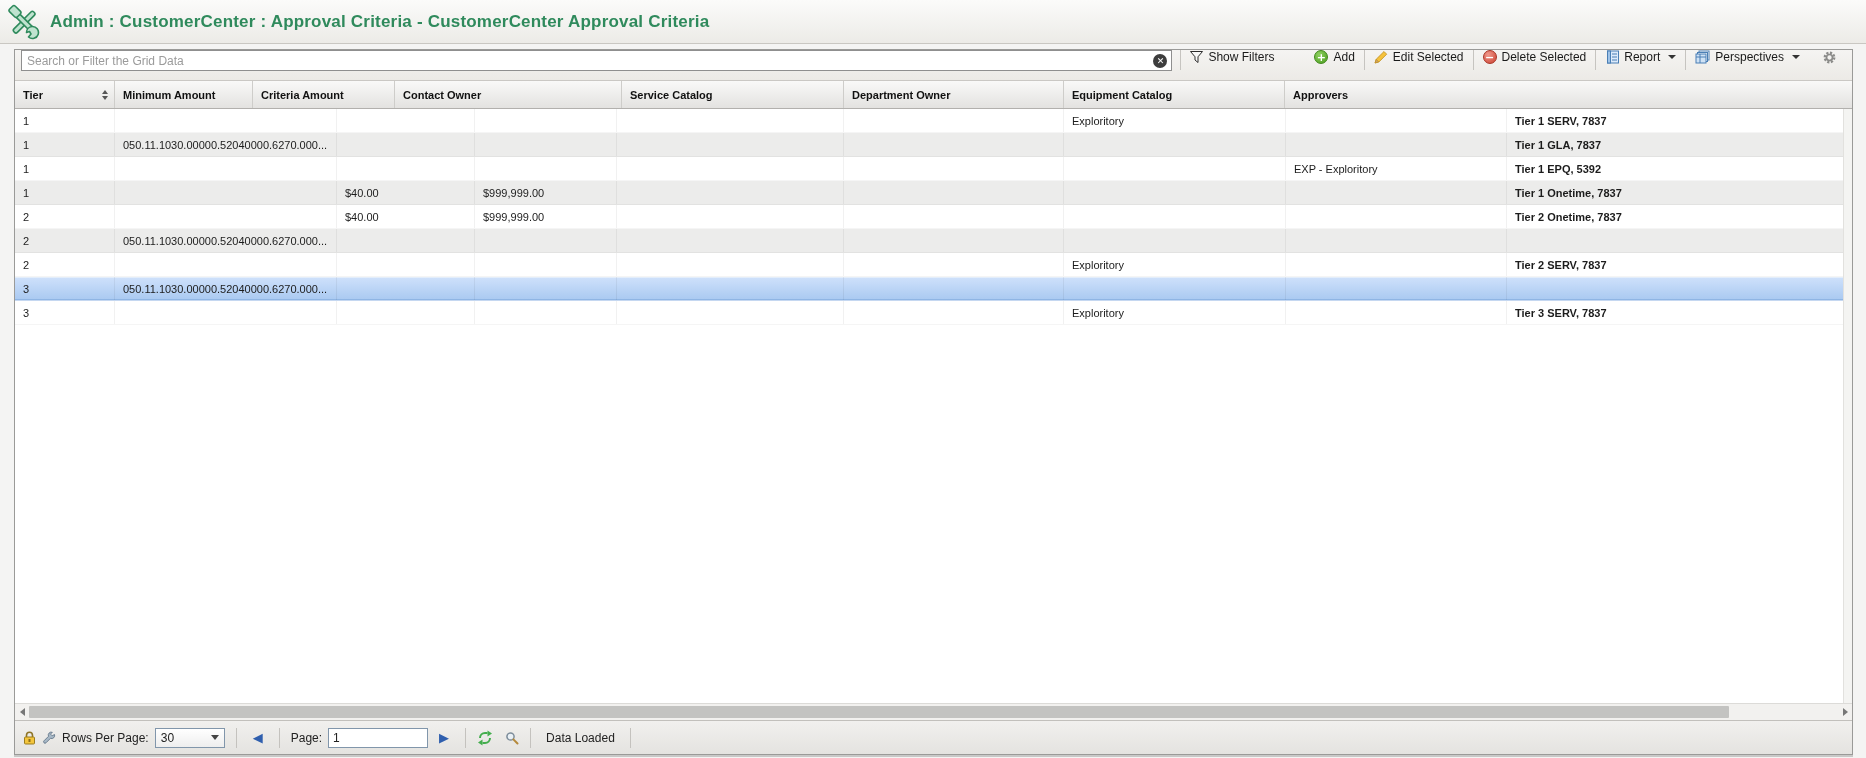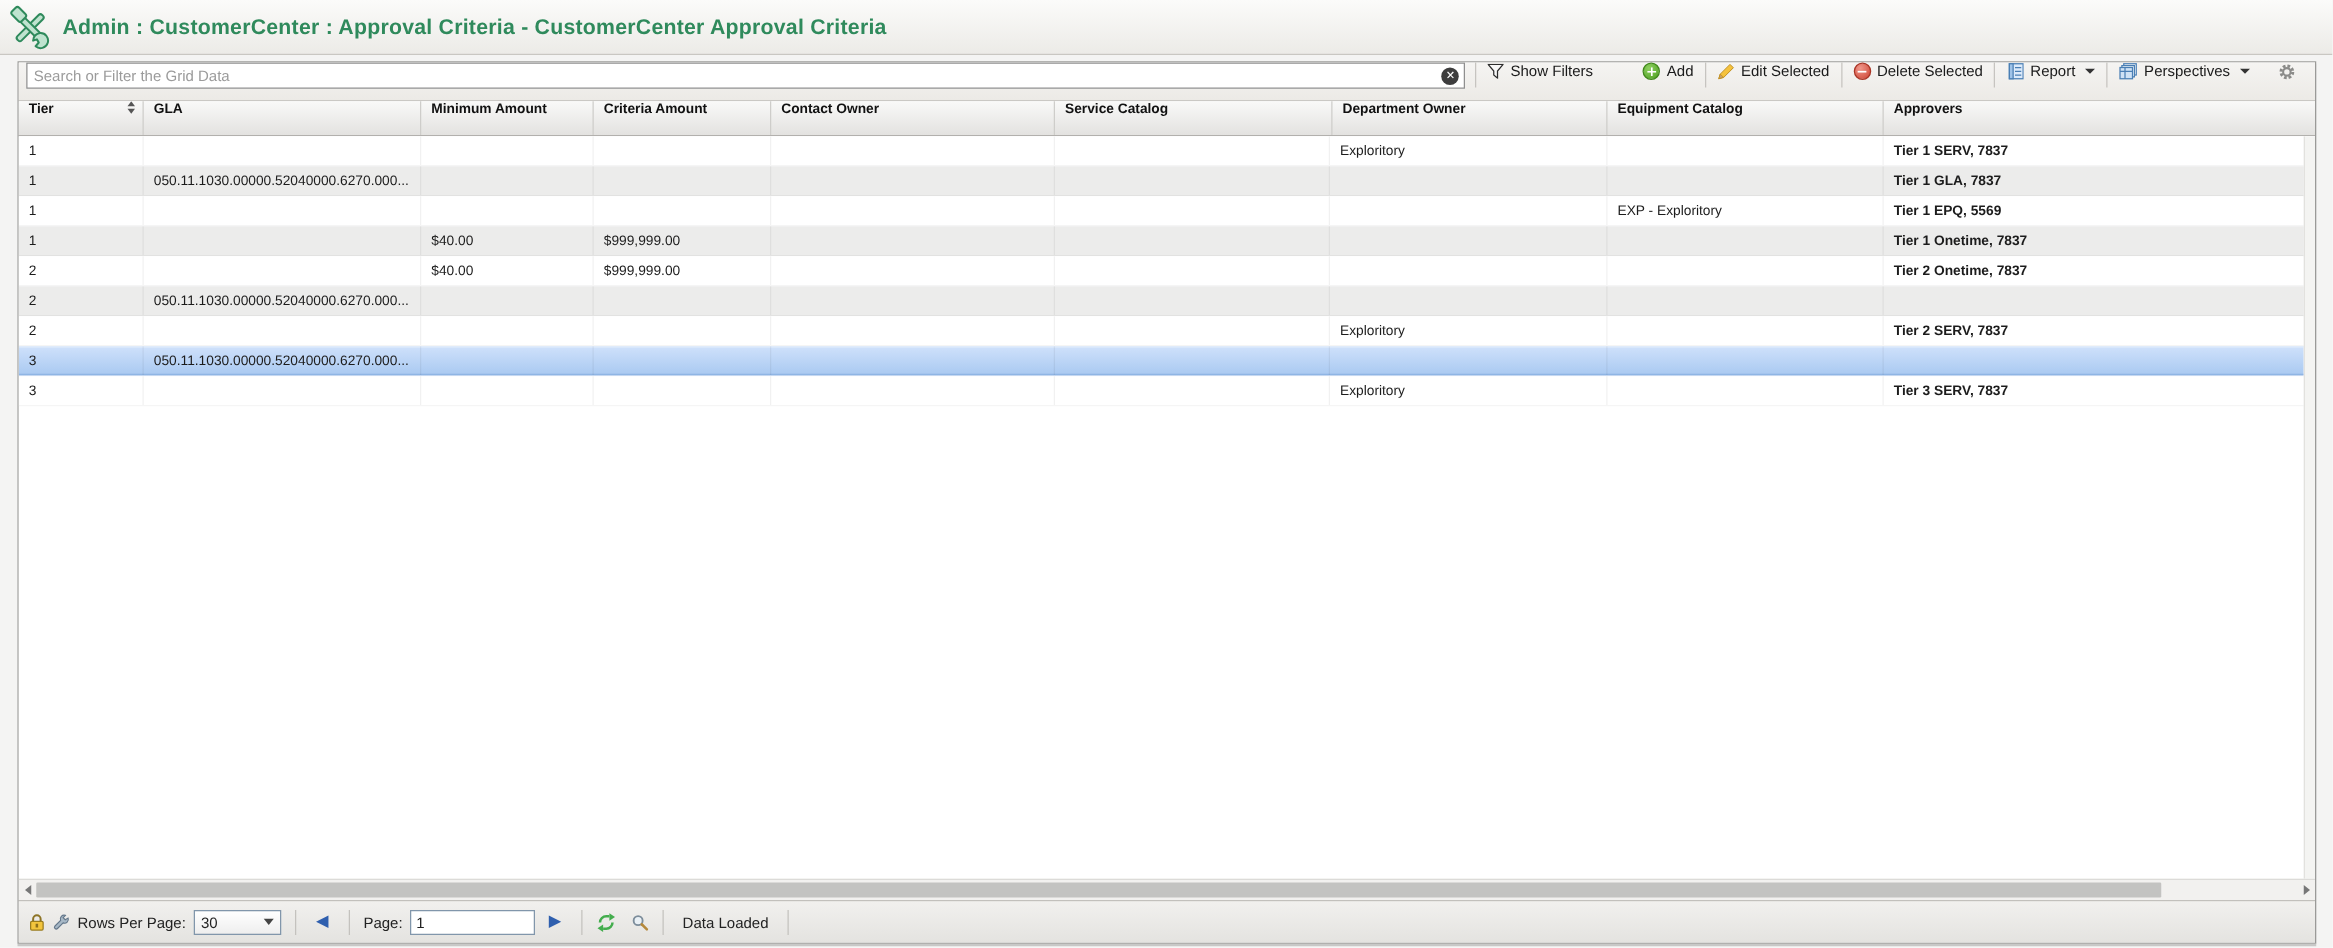--- a/index.html
+++ b/index.html
@@ -34,21 +34,21 @@
     border-top:4px solid #333; margin-left:3px; }
   .cicon { width:14px; height:14px; border-radius:50%; display:flex; align-items:center; justify-content:center;
     color:#fff; font:bold 11px/1 "DejaVu Sans",sans-serif; box-sizing:border-box; flex:none; }
   .cicon.add { background:radial-gradient(circle at 35% 30%, #8ed060, #4c9e1f); border:1px solid #3f871a; }
   .cicon.del { background:radial-gradient(circle at 35% 30%, #f0988c, #cc4130); border:1px solid #a93425; }
   .gearbtn { margin-left:8px; margin-right:2px; }
 
   
   .gridhead { flex:none; height:27px; display:flex; background:linear-gradient(#f9f9f8,#e3e2e0);
     border-bottom:1px solid #b2b0ad; }
-  .hcell { box-sizing:border-box; display:flex; justify-content:space-between;
+  .hcell { box-sizing:border-box; display:flex; align-items:center; justify-content:space-between;
     padding:0 6px 0 8px; font-weight:bold; font-size:11px; color:#111; border-right:1px solid #cecdca;
     white-space:nowrap; overflow:hidden; cursor:pointer; }
   .hcell.flex { flex:1; border-right:none; }
   .sort { display:flex; flex-direction:column; align-items:center; gap:2px; margin-left:4px; }
   .sa { width:0; height:0; border-left:3.5px solid transparent; border-right:3.5px solid transparent;
     border-bottom:4px solid #555; display:block; }
   .sd { width:0; height:0; border-left:3.5px solid transparent; border-right:3.5px solid transparent;
     border-top:4px solid #555; display:block; }
 
   .gridbodywrap { flex:1; display:flex; background:#fff; overflow:hidden; min-height:0; }
@@ -173,23 +173,20 @@
   </div>
 
   <div class="gridhead" id="ghead">
       <div class="hcell" style="width: 100px;">
         <span>Tier</span>
         <span class="sort">
           <i class="sa"></i>
           <i class="sd"></i>
         </span>
       </div>
-      <div class="hcell" style="width: 222px;">
-        <span>GLA</span>
-      </div>
       <div class="hcell" style="width: 138px;">
         <span>Minimum Amount</span>
       </div>
       <div class="hcell" style="width: 142px;">
         <span>Criteria Amount</span>
       </div>
       <div class="hcell" style="width: 227px;">
         <span>Contact Owner</span>
       </div>
       <div class="hcell" style="width: 222px;">
@@ -232,21 +229,21 @@
         </div>
         <div class="row">
           <div class="cell" style="width: 100px;">1</div>
           <div class="cell" style="width: 222px;"></div>
           <div class="cell" style="width: 138px;"></div>
           <div class="cell" style="width: 142px;"></div>
           <div class="cell" style="width: 227px;"></div>
           <div class="cell" style="width: 220px;"></div>
           <div class="cell" style="width: 222px;"></div>
           <div class="cell" style="width: 221px;">EXP - Exploritory</div>
-          <div class="cell flex">Tier 1 EPQ, 5569</div>
+          <div class="cell flex">Tier 1 EPQ, 5392</div>
         </div>
         <div class="row alt">
           <div class="cell" style="width: 100px;">1</div>
           <div class="cell" style="width: 222px;"></div>
           <div class="cell" style="width: 138px;">$40.00</div>
           <div class="cell" style="width: 142px;">$999,999.00</div>
           <div class="cell" style="width: 227px;"></div>
           <div class="cell" style="width: 220px;"></div>
           <div class="cell" style="width: 222px;"></div>
           <div class="cell" style="width: 221px;"></div>

